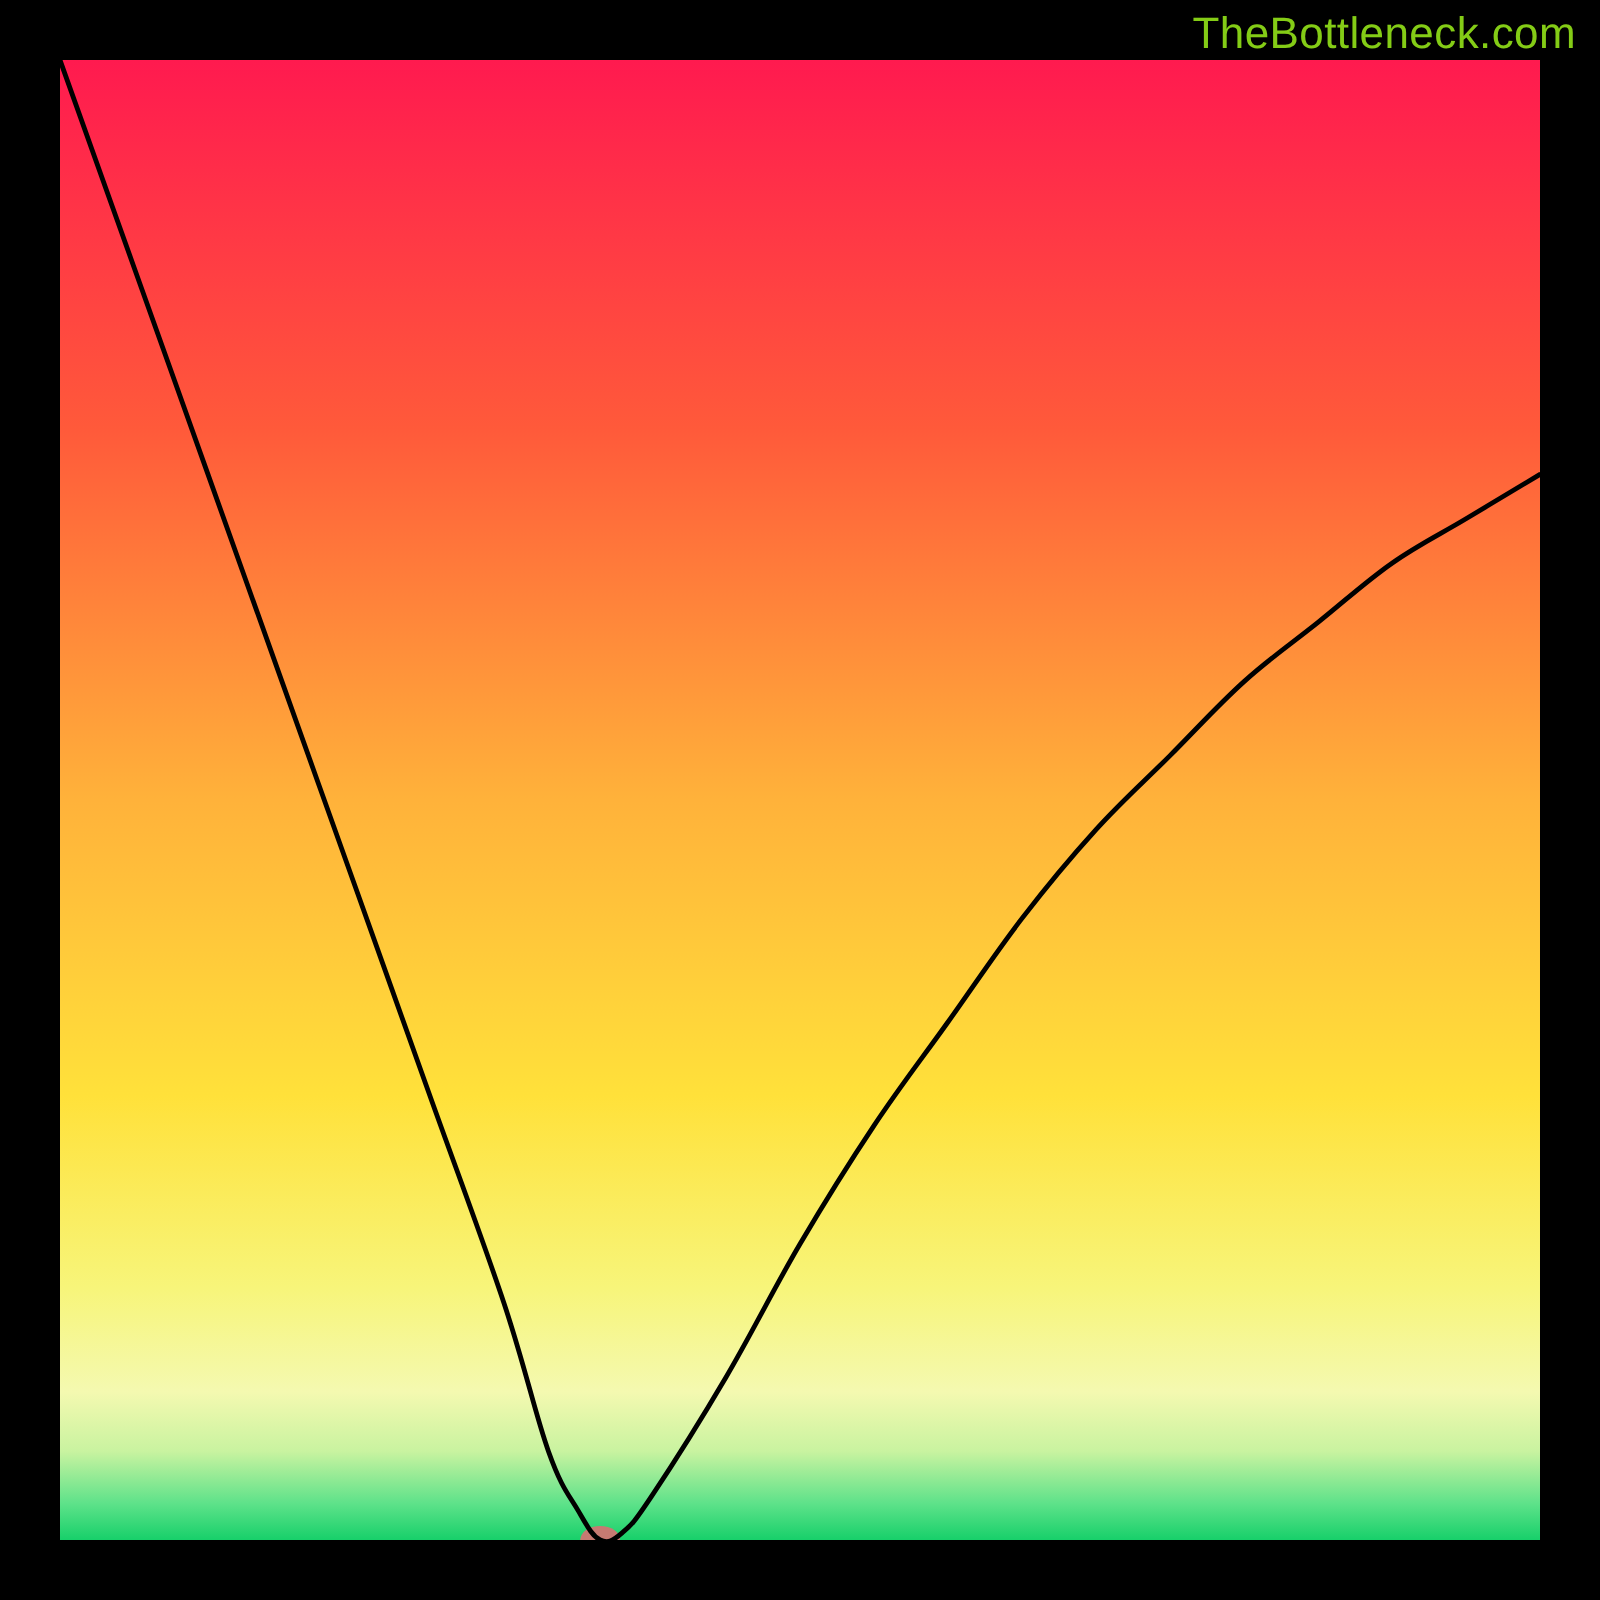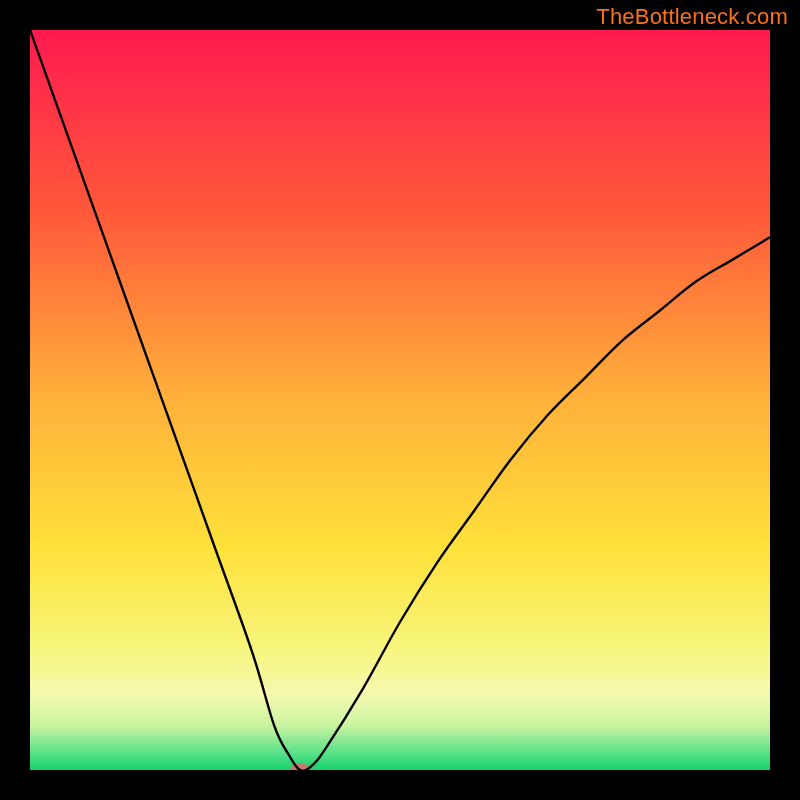--- a/index.html
+++ b/index.html
@@ -24,21 +24,21 @@
     top: 30px;
     width: 740px;
     height: 740px;
   }
   .watermark {
     position: absolute;
     top: 4px;
     right: 12px;
     font-family: Arial, Helvetica, sans-serif;
     font-size: 22px;
-    color: #f97316;
+    color: #84cc16;
     letter-spacing: 0.2px;
   }
   svg { display: block; }
 </style>
 </head>
 <body>
 
 <div class="frame">
   <div class="plot">
     <svg id="chart-svg" width="740" height="740" viewBox="0 0 740 740">

